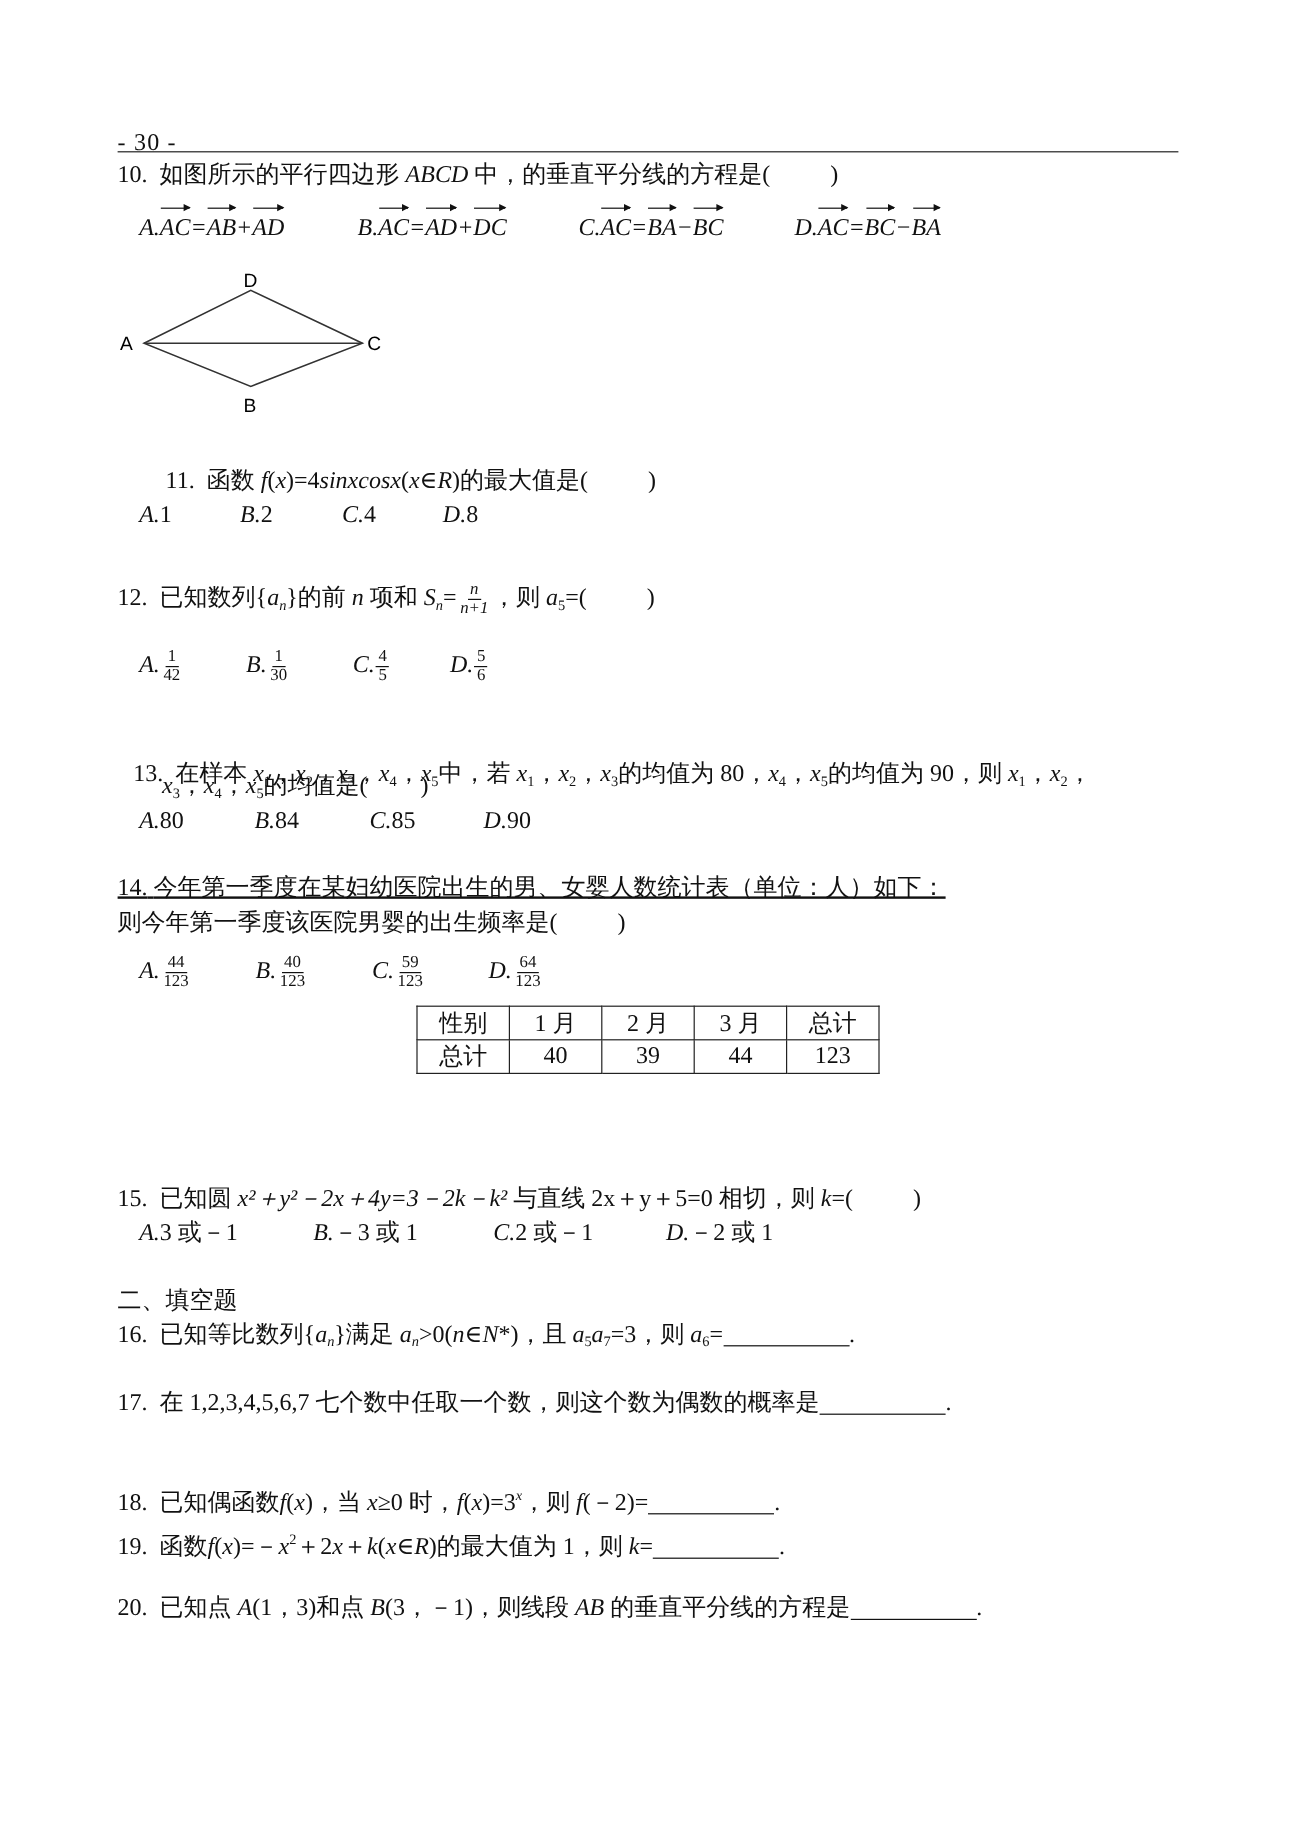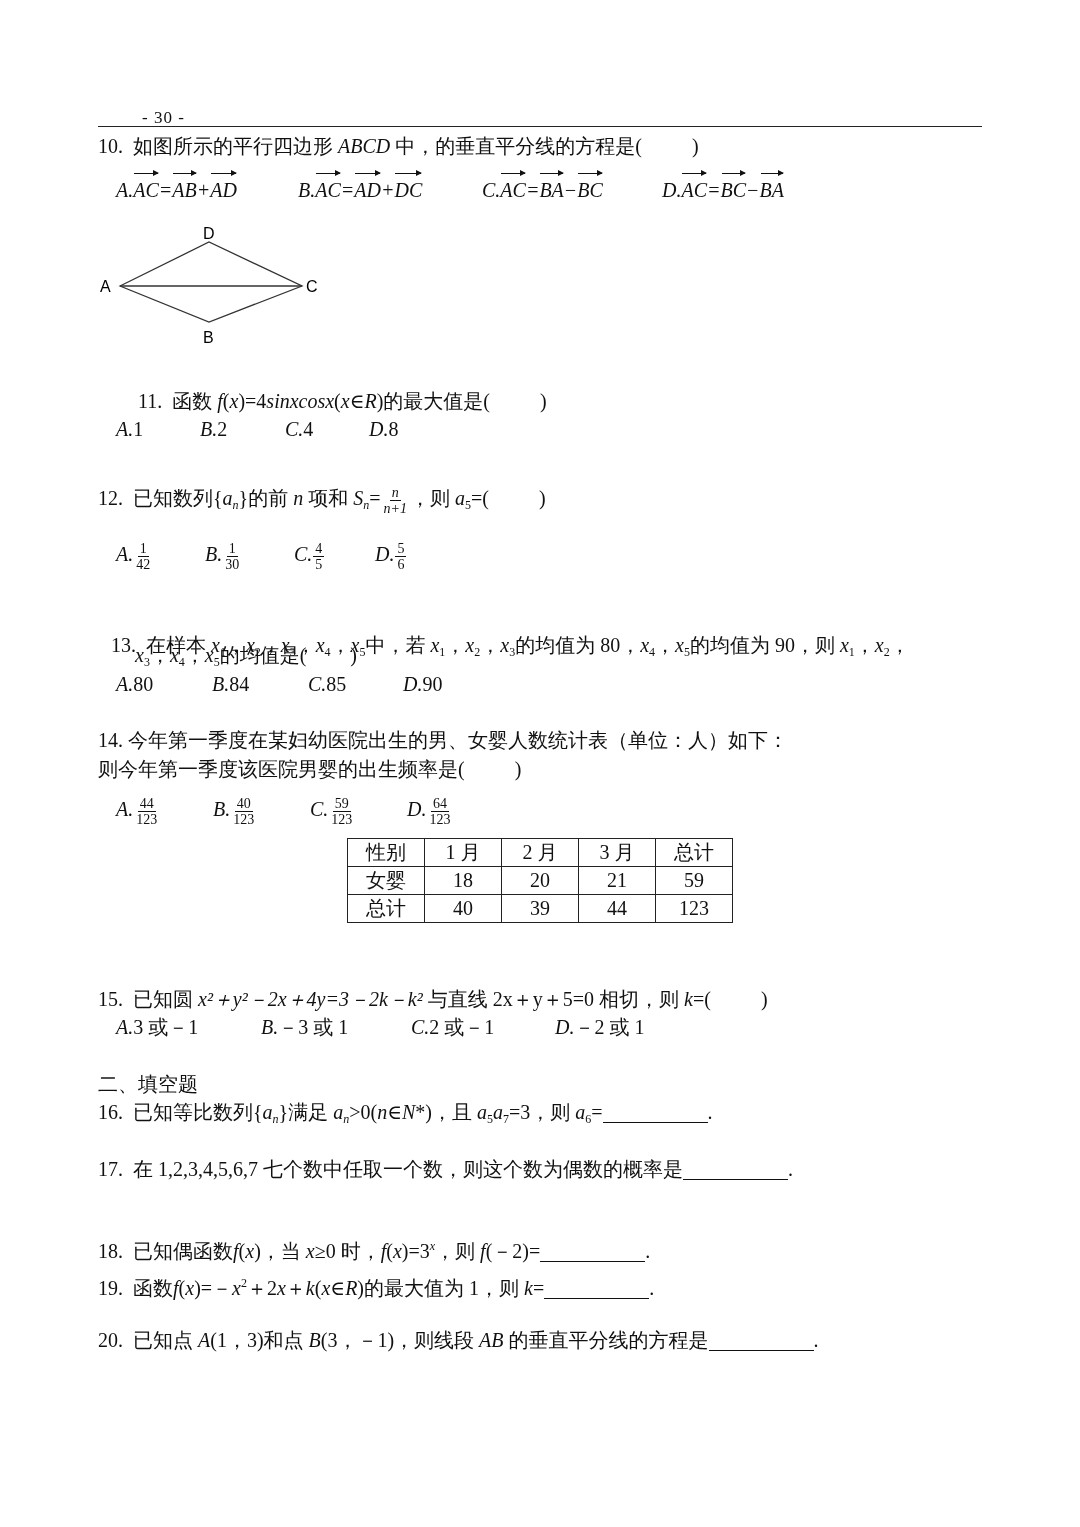--- a/index.html
+++ b/index.html
@@ -1,19 +1,19 @@
 <!DOCTYPE html>
 <html><head>
 <meta charset="utf-8">
 <style>
   html, body { margin:0; padding:0; background:#ffffff; }
   body { width:1080px; height:1527px; position:relative; overflow:hidden;
          font-family:"Liberation Serif","DejaVu Serif",serif; color:#111; font-size:20px; }
   .abs { position:absolute; white-space:nowrap; }
-  .hdr { left:98px; top:108px; font-size:17px; letter-spacing:1px;margin-left:44px; }
+  .hdr { left:98px; top:108px; font-size:20px; letter-spacing:1px; }
   .hr { left:98px; top:126px; width:884px; height:1px; background:#222; }
   .q { font-size:20px; line-height:28px; }
   i, .it { font-style:italic; }
   sub { font-size:12px; vertical-align:-4px; }
   sup { font-size:12px; vertical-align:8px; }
   .vec { position:relative; display:inline-block; font-style:italic; }
   .vec::before { content:""; position:absolute; left:1px; right:1px; top:-3px; height:1px; background:#111; }
   .vec::after { content:""; position:absolute; right:0px; top:-6px; border-left:6px solid #111; border-top:3px solid transparent; border-bottom:3px solid transparent; }
   .frac { display:inline-flex; flex-direction:column; align-items:center; vertical-align:middle; font-size:14px; line-height:15px; margin:0 1px; }
   .frac .num { border-bottom:1px solid #111; padding:0 2px; }
@@ -105,21 +105,21 @@
 <div class="abs q" style="left:135px;top:641px;">
   <i>x</i><sub>3</sub><span>，</span><i>x</i><sub>4</sub><span>，</span><i>x</i><sub>5</sub><span>的均值是(</span><span style="display:inline-block;width:44px"></span><span>)</span>
 </div>
 <div class="abs q" style="left:116px;top:670px;">
   <span class="opt" style="position:absolute;left:0"><i>A.</i><span>80</span></span>
   <span class="opt" style="position:absolute;left:96px"><i>B.</i><span>84</span></span>
   <span class="opt" style="position:absolute;left:192px"><i>C.</i><span>85</span></span>
   <span class="opt" style="position:absolute;left:287px"><i>D.</i><span>90</span></span>
 </div>
 
-<div class="abs q" style="left:98px;top:726px;">
+<div class="abs q" style="left:98px;top:726px;text-decoration:underline;">
   <span>14.</span>&nbsp;<span>今年第一季度在某妇幼医院出生的男、女婴人数统计表（单位：人）如下：</span>
 </div>
 <div class="abs q" style="left:98px;top:755px;">
   <span>则今年第一季度该医院男婴的出生频率是(</span><span style="display:inline-block;width:50px"></span><span>)</span>
 </div>
 <div class="abs q" style="left:116px;top:795px;">
   <span class="opt" style="position:absolute;left:0"><i>A.</i><span class="frac">
         <span class="num">44</span>
         <span class="den">123</span>
       </span></span>
@@ -140,27 +140,20 @@
 <table class="stat">
   <tbody>
       <tr>
     <td style="width:76px">性别</td>
     <td style="width:76px">1 月</td>
     <td style="width:76px">2 月</td>
     <td style="width:76px">3 月</td>
     <td style="width:76px">总计</td>
   </tr>
   <tr>
-    <td>女婴</td>
-    <td>18</td>
-    <td>20</td>
-    <td>21</td>
-    <td>59</td>
-  </tr>
-  <tr>
     <td>总计</td>
     <td>40</td>
     <td>39</td>
     <td>44</td>
     <td>123</td>
   </tr>
 </tbody>
   </table>
 
 <div class="abs q" style="left:98px;top:985px;">

